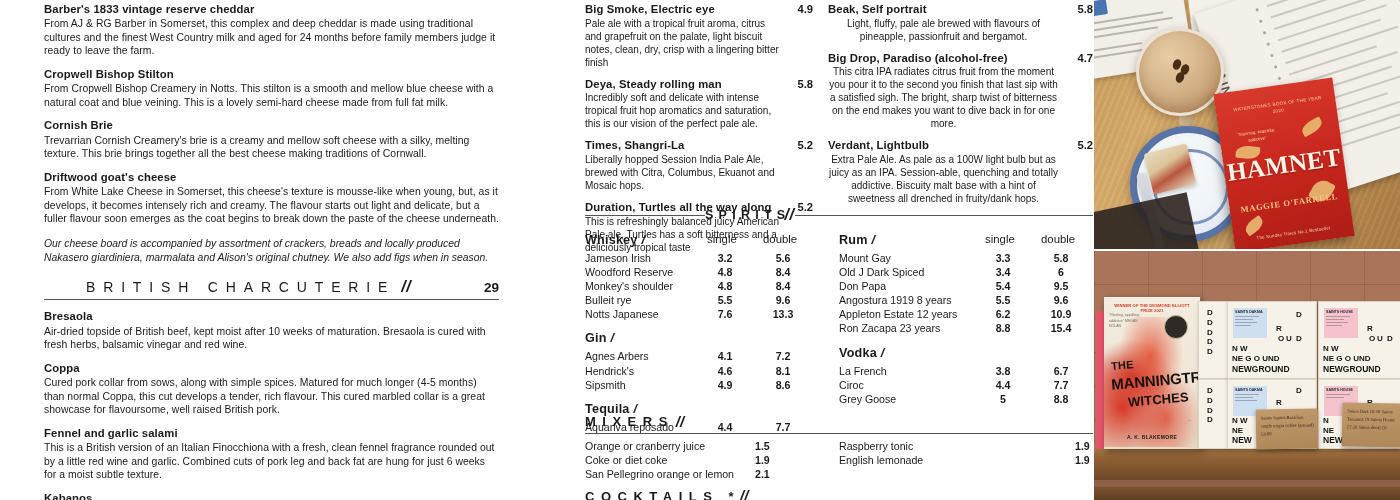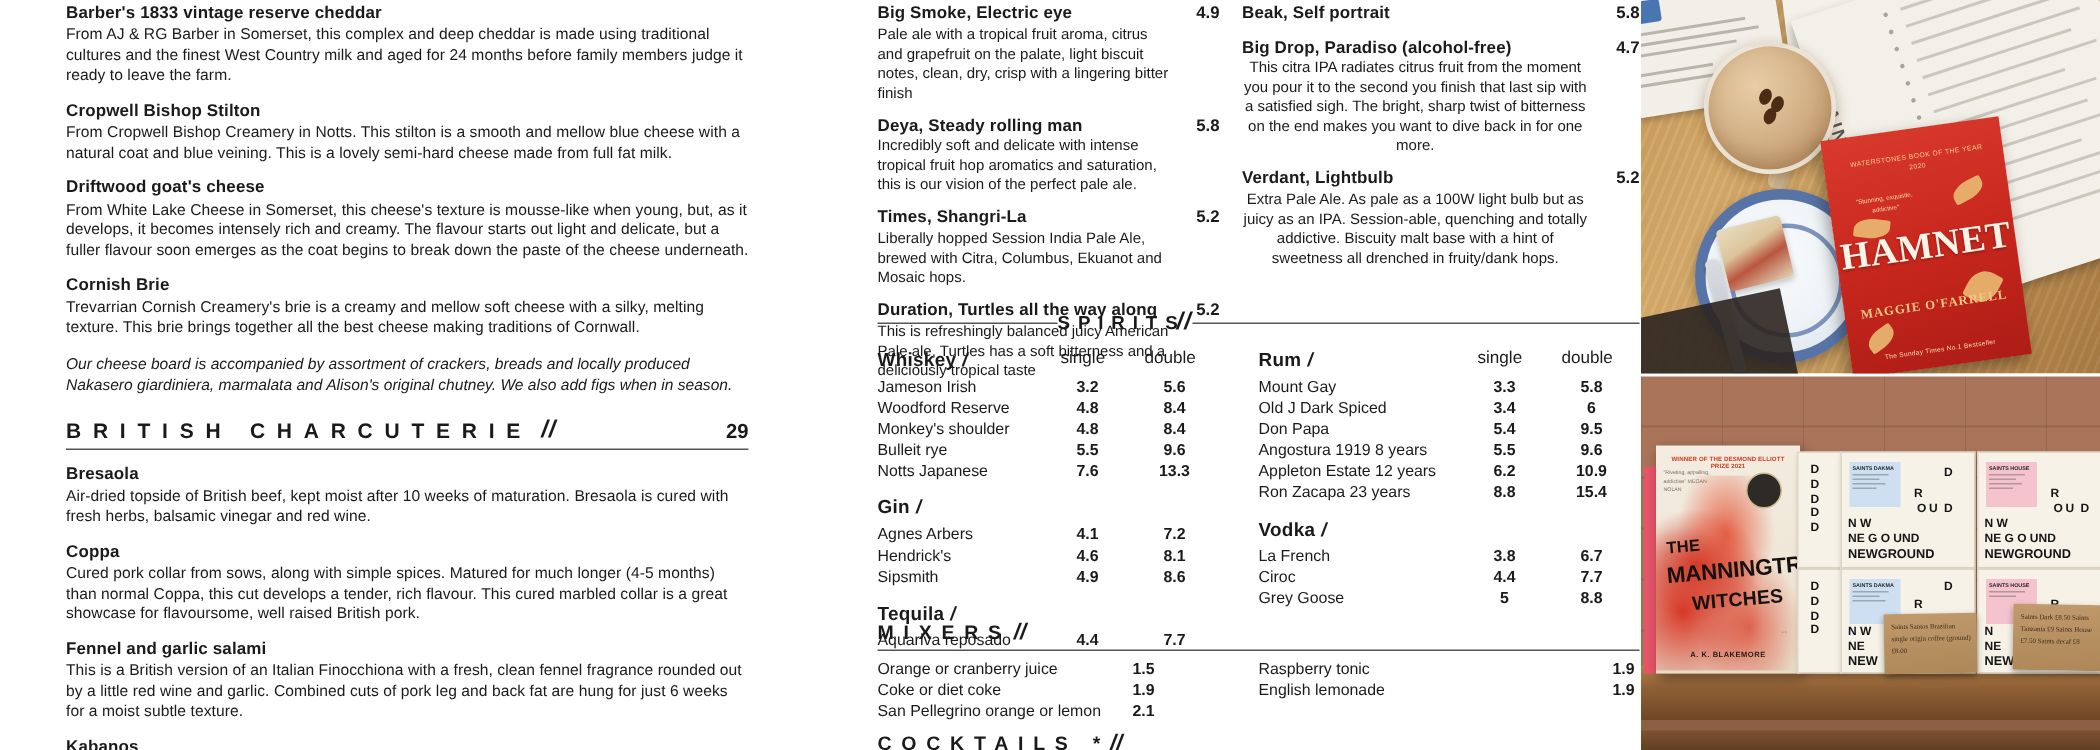--- a/index.html
+++ b/index.html
@@ -96,23 +96,24 @@
 
   
   .banner {
     display: flex;
     align-items: center;
     gap: 12px;
     margin: 14px 0 3px 0;
   }
   .banner-title {
     font-size: 14px;
-    font-weight: bold;
+    font-weight: normal;
     letter-spacing: 0.56em;
     white-space: nowrap;
+    margin-left: 42px;
   }
   .banner-slashes {
     font-size: 16px;
     font-weight: bold;
     font-style: italic;
     letter-spacing: 0.04em;
     margin-left: -6px;
   }
   .banner-price {
     font-size: 13.5px;
@@ -542,27 +543,27 @@
       <div class="item-name">Barber's 1833 vintage reserve cheddar</div>
       <div class="item-desc">From AJ &amp; RG Barber in Somerset, this complex and deep cheddar is made using traditional cultures and the finest West Country milk and aged for 24 months before family members judge it ready to leave the farm.</div>
     </div>
 
     <div class="item">
       <div class="item-name">Cropwell Bishop Stilton</div>
       <div class="item-desc">From Cropwell Bishop Creamery in Notts. This stilton is a smooth and mellow blue cheese with a natural coat and blue veining. This is a lovely semi-hard cheese made from full fat milk.</div>
     </div>
 
     <div class="item">
+      <div class="item-name">Cornish Brie</div>
+      <div class="item-desc">Trevarrian Cornish Creamery's brie is a creamy and mellow soft cheese with a silky, melting texture. This brie brings together all the best cheese making traditions of Cornwall.</div>
+    </div>
+
+    <div class="item">
       <div class="item-name">Driftwood goat's cheese</div>
       <div class="item-desc">From White Lake Cheese in Somerset, this cheese's texture is mousse-like when young, but, as it develops, it becomes intensely rich and creamy. The flavour starts out light and delicate, but a fuller flavour soon emerges as the coat begins to break down the paste of the cheese underneath.</div>
-    </div>
-
-    <div class="item">
-      <div class="item-name">Cornish Brie</div>
-      <div class="item-desc">Trevarrian Cornish Creamery's brie is a creamy and mellow soft cheese with a silky, melting texture. This brie brings together all the best cheese making traditions of Cornwall.</div>
     </div>
 
     <div class="note">Our cheese board is accompanied by assortment of crackers, breads and locally produced Nakasero giardiniera, marmalata and Alison's original chutney. We also add figs when in season.</div>
 
     <div class="banner">
       <span class="banner-title">BRITISH CHARCUTERIE</span>
       <span class="banner-slashes">//</span>
       <span class="banner-price">29</span>
     </div>
     <hr class="rule">
@@ -622,20 +623,21 @@
       <div class="drink-desc">This is refreshingly balanced juicy American Pale ale, Turtles has a soft bitterness and a deliciously tropical taste</div>
     </div>
   </div>
 
   <div class="col-right">
     <div class="drink">
       <div class="drink-head">
         <span class="drink-name">Beak, Self portrait</span>
         <span class="drink-price">5.8</span>
       </div>
+      <div class="drink-desc">Light, fluffy, pale ale brewed with flavours of pineapple, passionfruit and bergamot.</div>
     </div>
 
     <div class="drink">
       <div class="drink-head">
         <span class="drink-name">Big Drop, Paradiso (alcohol-free)</span>
         <span class="drink-price">4.7</span>
       </div>
       <div class="drink-desc">This citra IPA radiates citrus fruit from the moment you pour it to the second you finish that last sip with a satisfied sigh. The bright, sharp twist of bitterness on the end makes you want to dive back in for one more.</div>
     </div>
 

